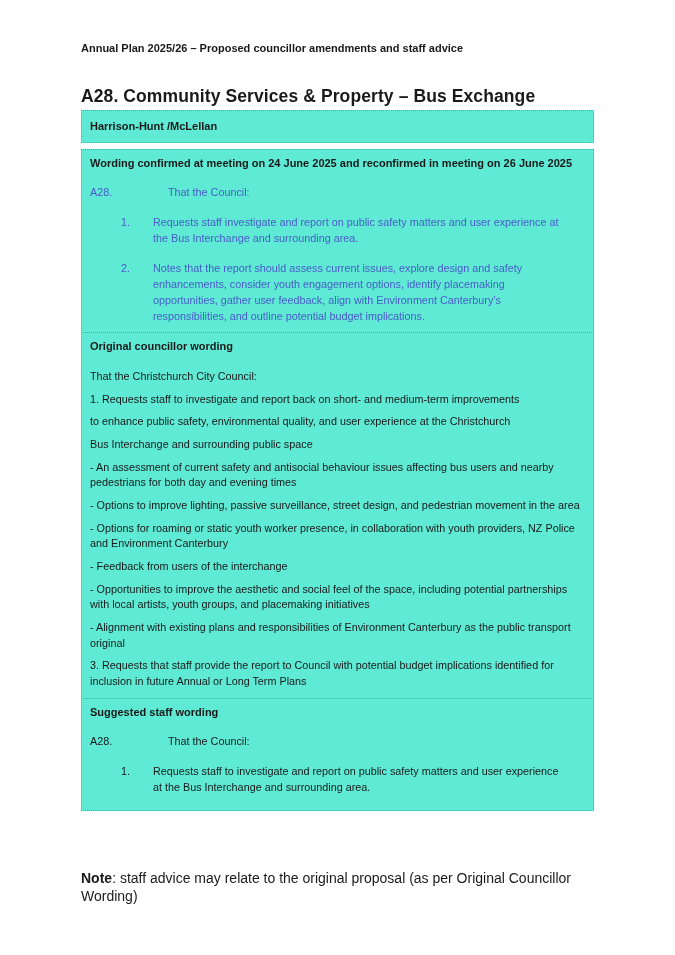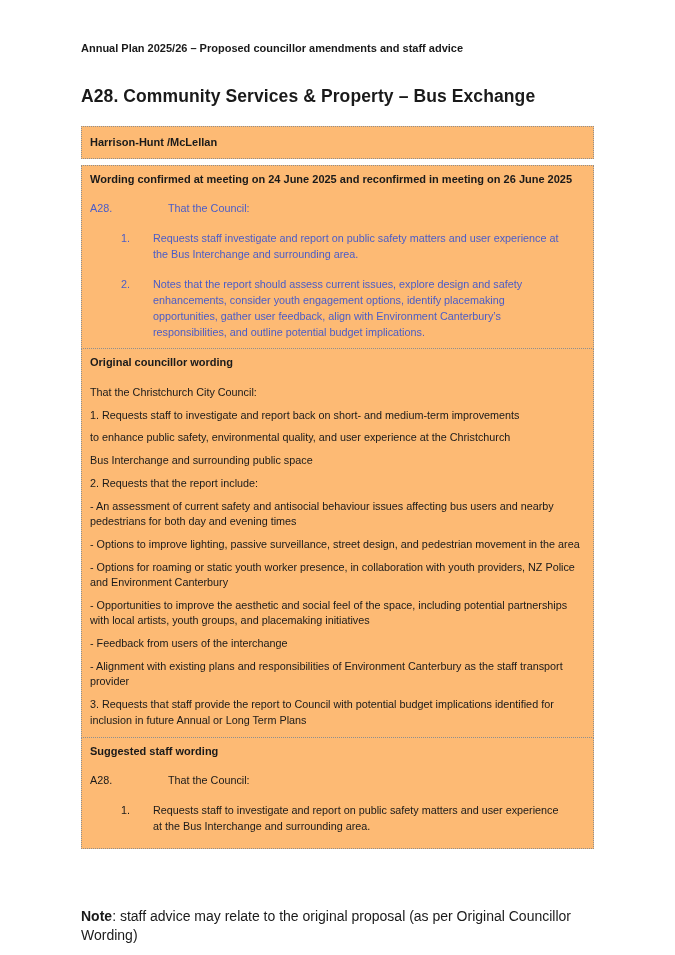--- a/index.html
+++ b/index.html
@@ -3,23 +3,23 @@
 <meta charset="utf-8">
 <style>
   html,body { margin:0; padding:0; background:#e8e8e8; }
   .page {
     width:675px; height:955px; background:#ffffff; margin:0 auto;
     box-sizing:border-box; padding:42px 81px 8px 81px;
     font-family:Liberation Sans, sans-serif;
     color:#1a1a1a; position:relative; overflow:hidden;
   }
   .doc-header { font-size:11px; font-weight:bold; line-height:1.2; }
-  .doc-title  { font-size:17.5px; font-weight:bold; margin-top:31px; margin-bottom:19px; letter-spacing:0.1px; }
+  .doc-title  { font-size:17.5px; font-weight:bold; margin-top:31px; margin-bottom:3px; letter-spacing:0.1px; }
 
-  .box { border:1px dotted #8f8f8f; box-sizing:border-box; padding:5px 8px 7px 8px; background:#fdba74; }
+  .box { border:1px dotted #8f8f8f; box-sizing:border-box; padding:5px 8px 7px 8px; background:#5eead4; }
   .box-proposers { margin-bottom:6px; }
   .box-stack { margin-top:-1px; }
   .box-heading { font-size:11px; font-weight:bold; line-height:1.55; }
 
   .accent { color:var(--accent,#4a5cc8); }
 
   .clause-row { display:flex; margin-top:13px; font-size:10.8px; line-height:1.45;gap:48px; }
   .clause-ref { width:30px; flex:0 0 30px; }
 
   .num-item { display:flex; margin-top:14px; font-size:10.8px; line-height:1.48; }
@@ -69,27 +69,26 @@
       <span class="txt">Notes that the report should assess current issues, explore design and safety enhancements, consider youth engagement options, identify placemaking opportunities, gather user feedback, align with Environment Canterbury’s responsibilities, and outline potential budget implications.</span>
     </div>
   </div>
 
   <div class="box box-stack box-original">
     <div class="box-heading">Original councillor wording</div>
     <p class="para">That the Christchurch City Council:</p>
     <p class="para">1. Requests staff to investigate and report back on short- and medium-term improvements</p>
     <p class="para">to enhance public safety, environmental quality, and user experience at the Christchurch</p>
     <p class="para">Bus Interchange and surrounding public space</p>
-    <p class="para">2. Requests that the report include:</p>
     <p class="para">- An assessment of current safety and antisocial behaviour issues affecting bus users and nearby pedestrians for both day and evening times</p>
     <p class="para">- Options to improve lighting, passive surveillance, street design, and pedestrian movement in the area</p>
     <p class="para">- Options for roaming or static youth worker presence, in collaboration with youth providers, NZ Police and Environment Canterbury</p>
+    <p class="para">- Feedback from users of the interchange</p>
     <p class="para">- Opportunities to improve the aesthetic and social feel of the space, including potential partnerships with local artists, youth groups, and placemaking initiatives</p>
-    <p class="para">- Feedback from users of the interchange</p>
-    <p class="para">- Alignment with existing plans and responsibilities of Environment Canterbury as the staff transport provider</p>
+    <p class="para">- Alignment with existing plans and responsibilities of Environment Canterbury as the public transport original</p>
     <p class="para">3. Requests that staff provide the report to Council with potential budget implications identified for inclusion in future Annual or Long Term Plans</p>
   </div>
 
   <div class="box box-stack box-suggested">
     <div class="box-heading">Suggested staff wording</div>
 
     <div class="clause-row">
       <span class="clause-ref">A28.</span>
       <span>That the Council:</span>
     </div>

